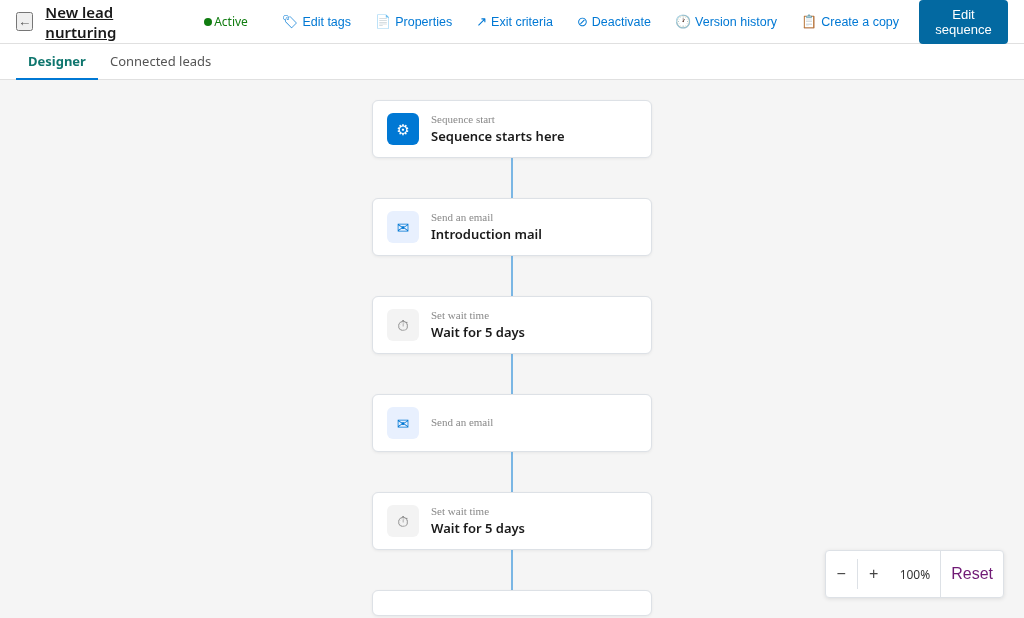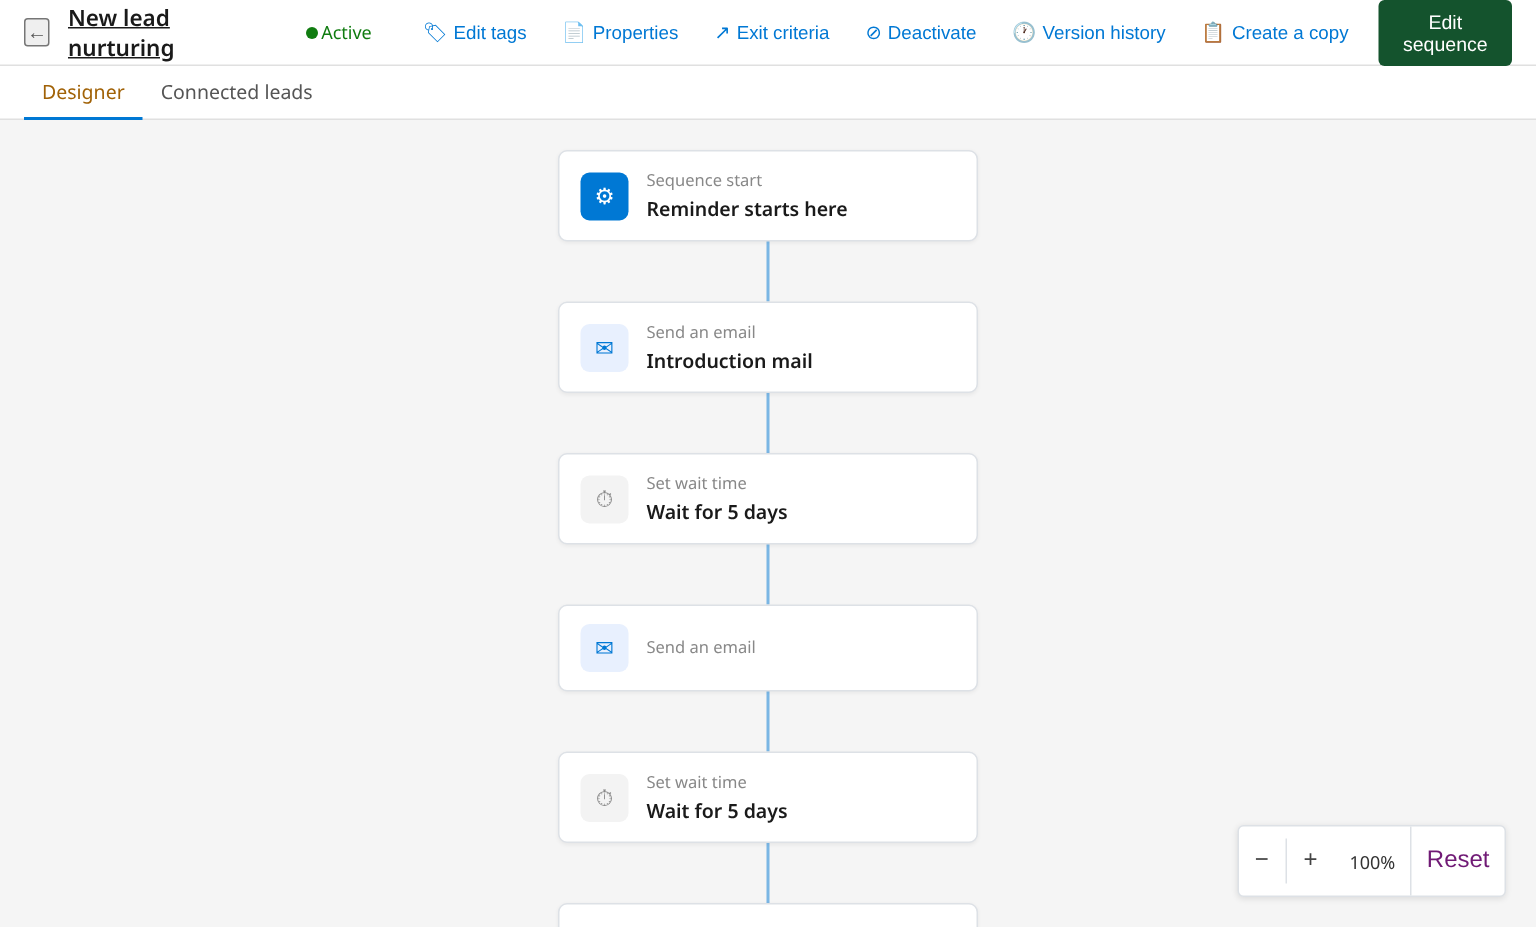--- a/index.html
+++ b/index.html
@@ -62,21 +62,21 @@
       border: none;
       background: transparent;
       color: #0078d4;
       font-size: 12.5px;
       cursor: pointer;
       border-radius: 3px;
       white-space: nowrap;
     }
     .header-action-btn .icon { font-size: 13px; }
     .edit-sequence-btn {
-      background: #14532d;
+      background: #0369a1;
       color: #fff;
       border: none;
       padding: 7px 14px;
       border-radius: 4px;
       font-size: 13px;
       font-weight: 500;
       cursor: pointer;
       margin-left: 6px;
     }
 
@@ -92,23 +92,23 @@
     }
     .sub-nav-item {
       padding: 8px 12px;
       font-size: 13px;
       color: #555;
       cursor: pointer;
       border-bottom: 2px solid transparent;
       margin-bottom: -1px;
     }
     .sub-nav-item.active {
-      color: #a16207;
+      color: #0f766e;
       border-bottom: 2px solid #0078d4;
-      font-weight: 400;
+      font-weight: 700;
     }
 
     
     .canvas {
       background: #f5f5f5;
       height: calc(618px - 44px - 36px);
       overflow-y: auto;
       display: flex;
       flex-direction: column;
       align-items: center;
@@ -164,20 +164,21 @@
     }
 
     .card-content {
       flex: 1;
     }
 
     .card-label {
       font-size: 11px;
       color: #888;
       margin-bottom: 2px;
+      font-family: Liberation Serif, serif;
     }
 
     .card-title {
       font-size: 13px;
       font-weight: 600;
       color: #1a1a1a;
     }
 
     
     .connector {
@@ -281,21 +282,21 @@
   <div class="sub-nav-item">Connected leads</div>
 </nav>
 
 <main class="canvas">
   <div class="flow-container">
 
     <div class="flow-card">
       <div class="card-icon blue-bg">⚙</div>
       <div class="card-content">
         <div class="card-label">Sequence start</div>
-        <div class="card-title">Reminder starts here</div>
+        <div class="card-title">Sequence starts here</div>
       </div>
     </div>
 
     <div class="connector"></div>
 
     <div class="flow-card">
       <div class="card-icon light-bg">✉</div>
       <div class="card-content">
         <div class="card-label">Send an email</div>
         <div class="card-title">Introduction mail</div>

